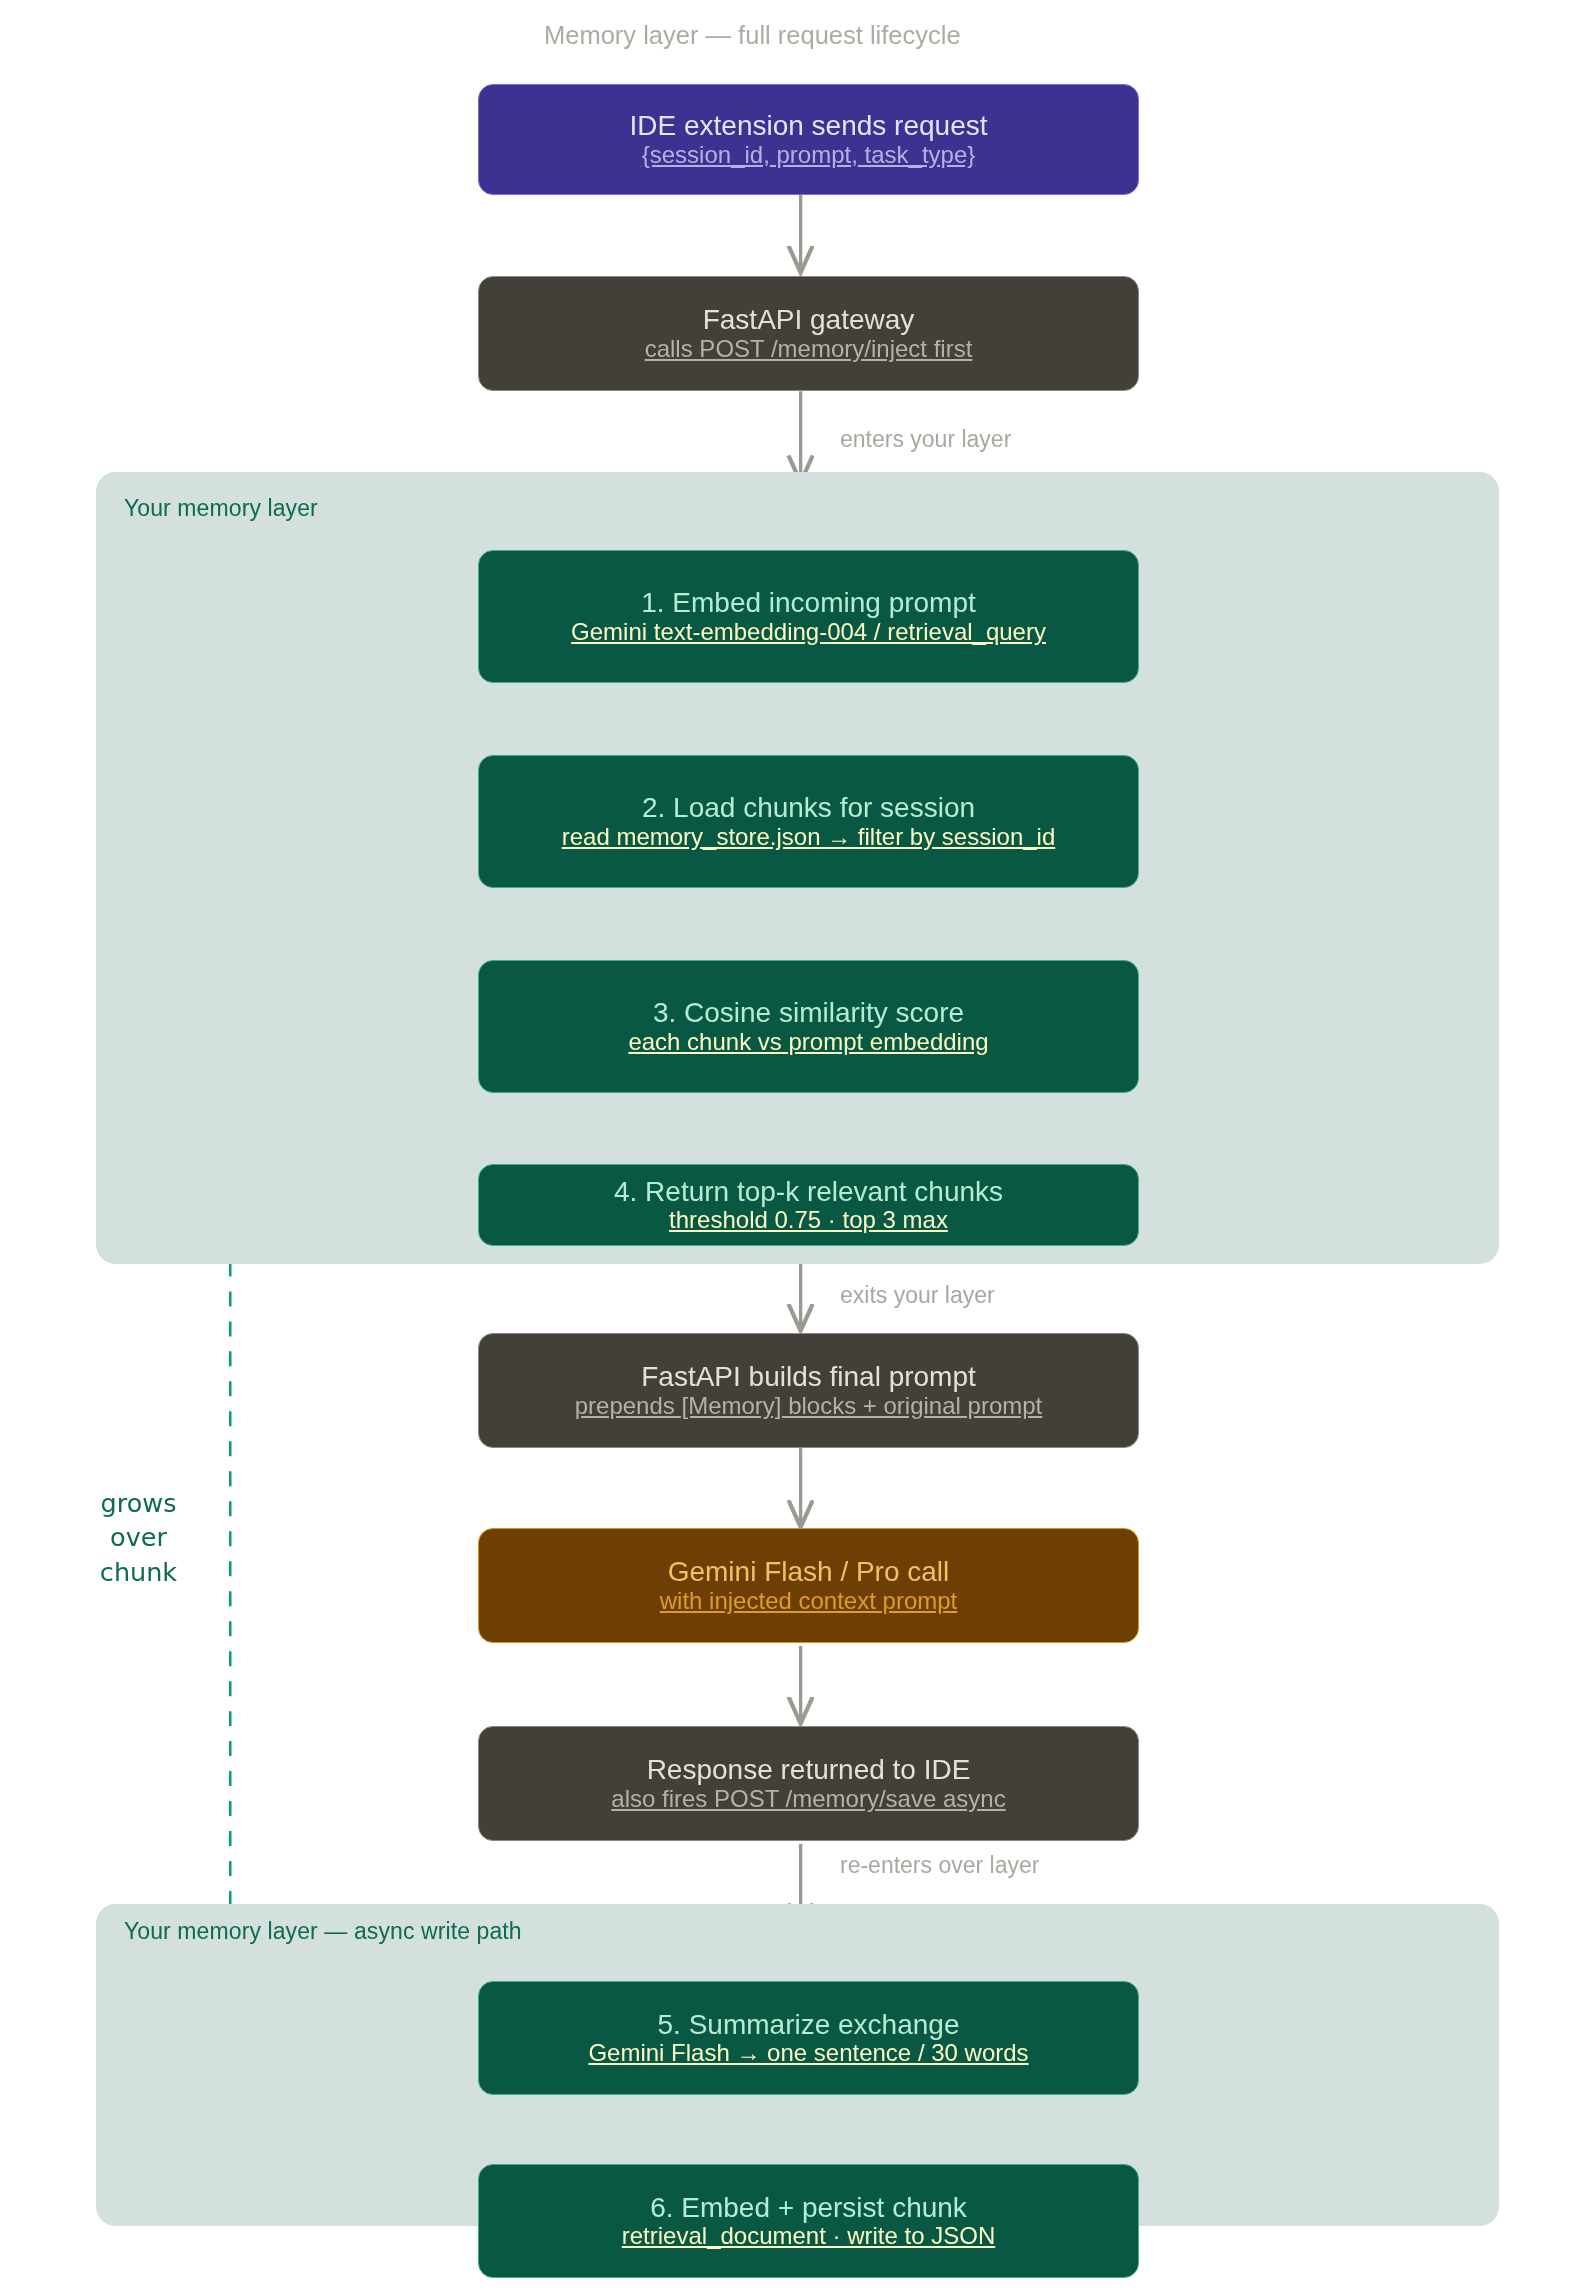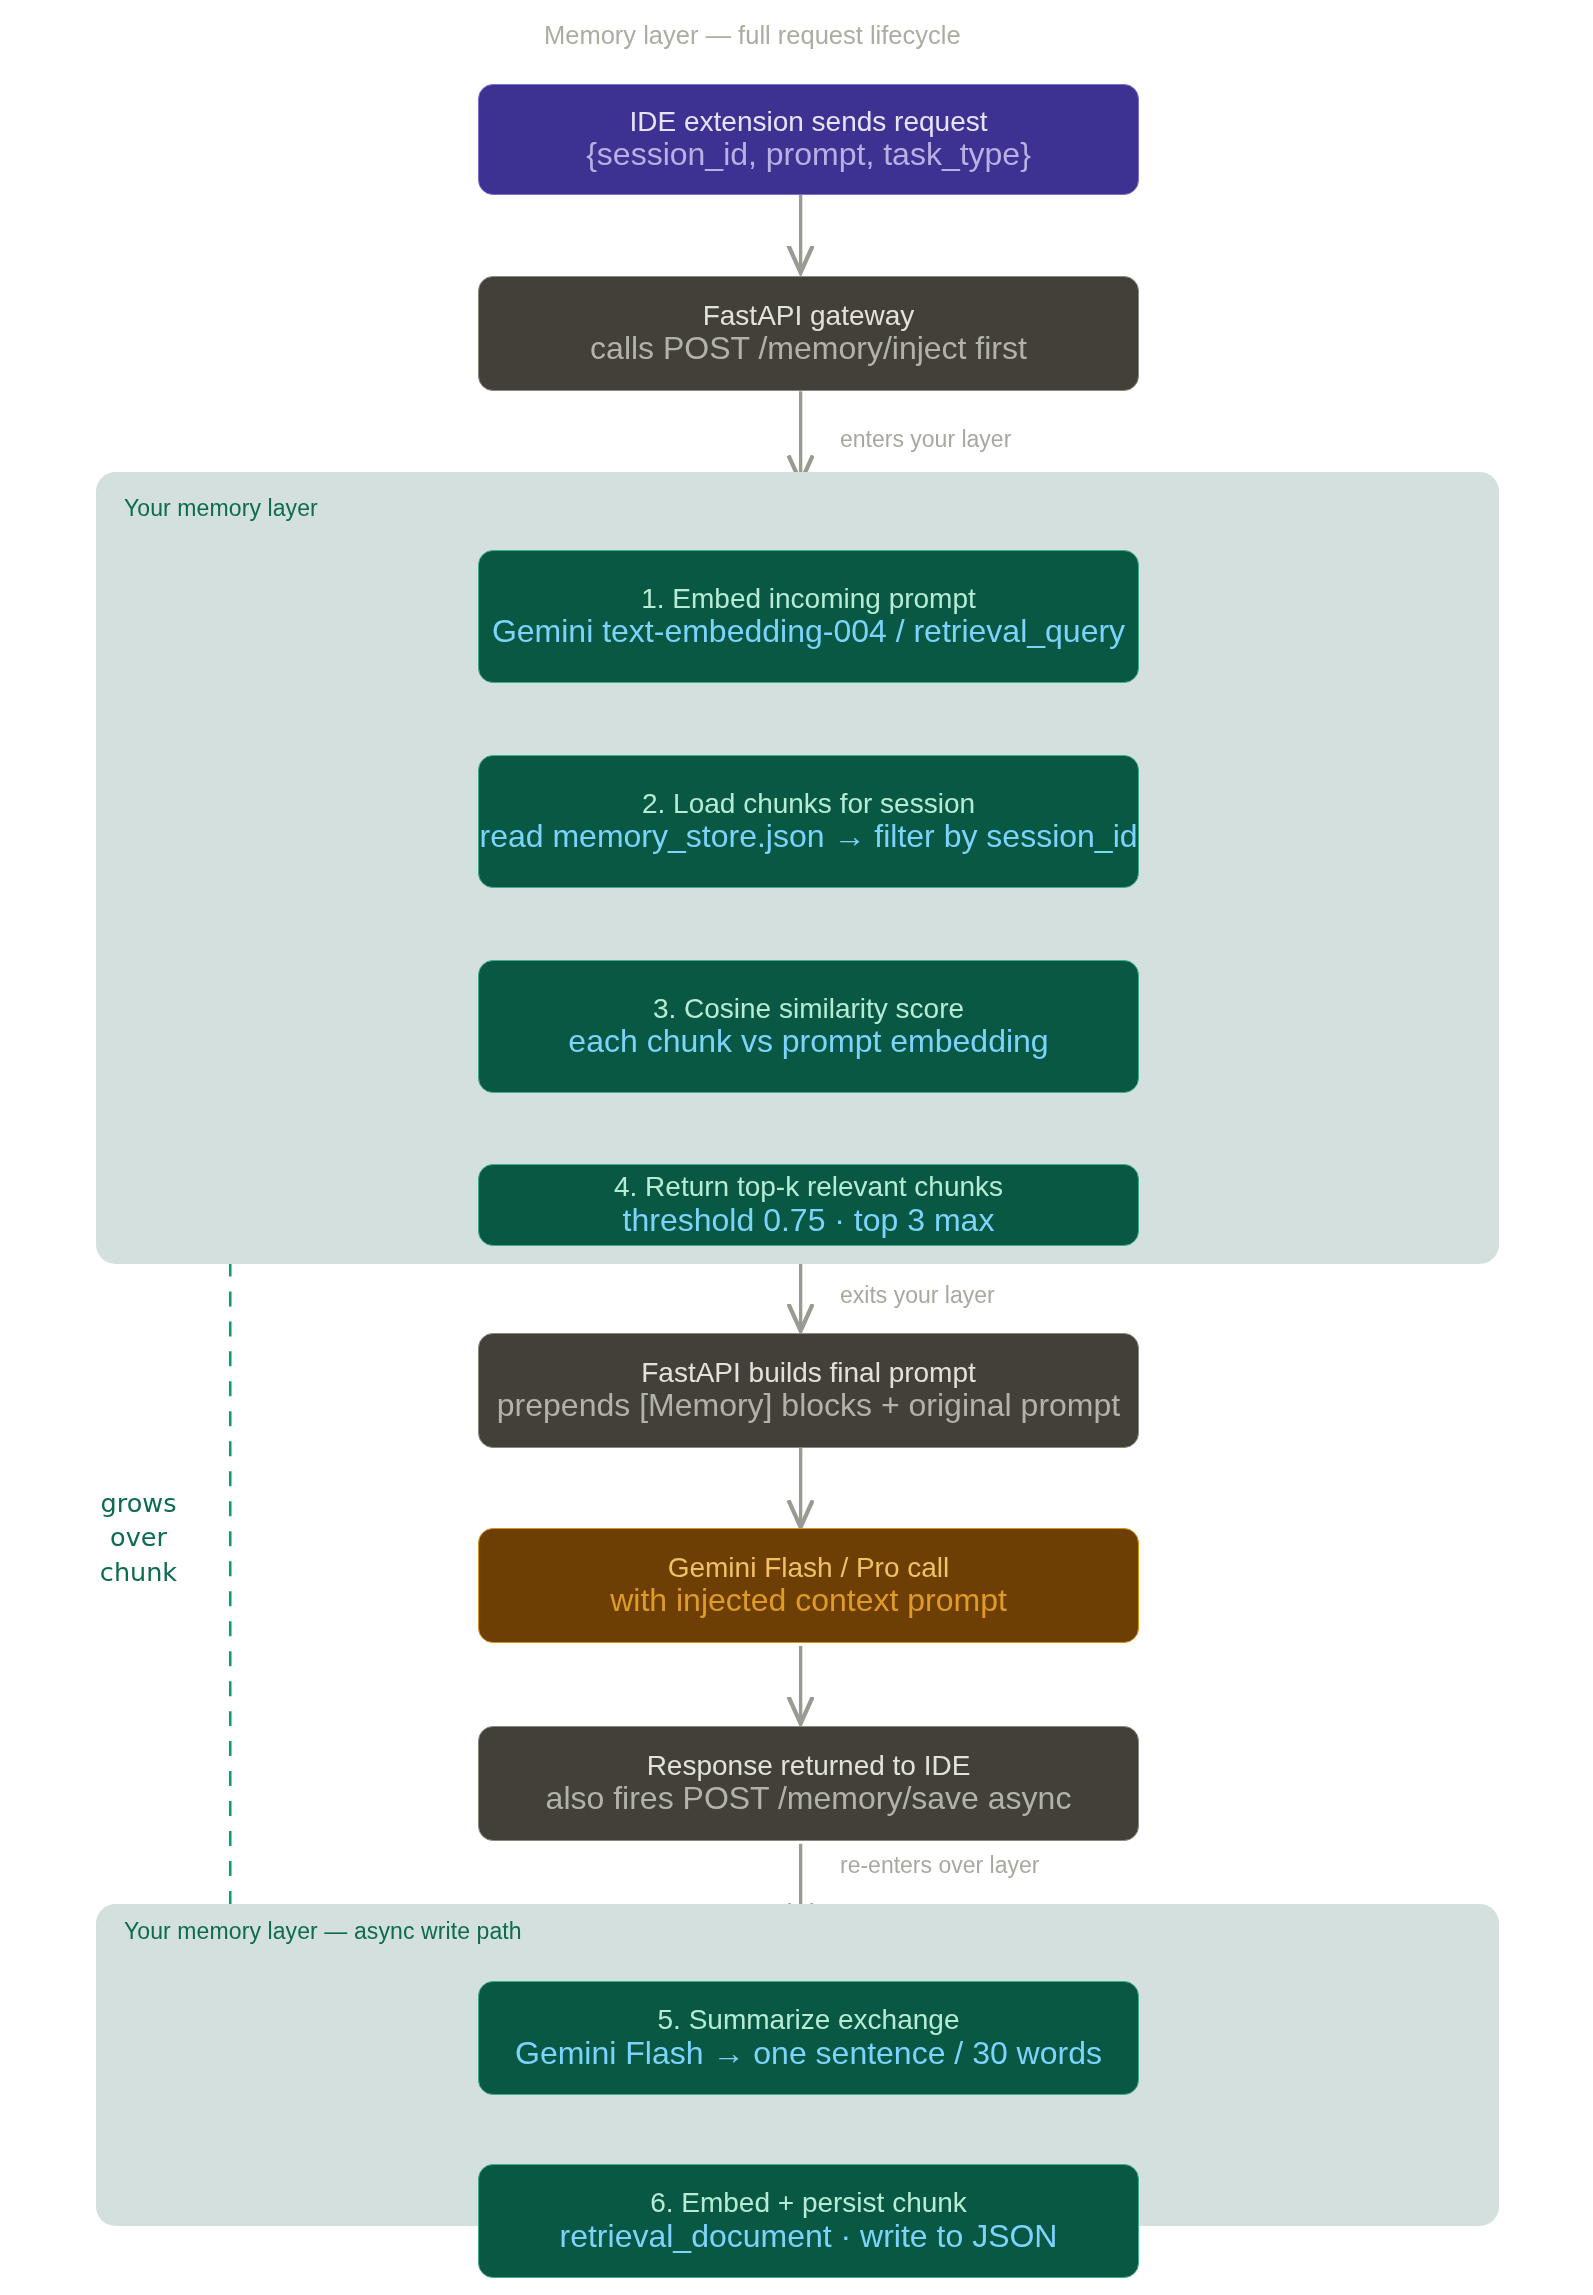--- a/index.html
+++ b/index.html
@@ -60,23 +60,24 @@
     box-sizing: border-box;
     padding: 4.5px 13.5px;
     text-align: center;
   }
   .node .title {
     font-size: 28px;
     line-height: 1.12;
     white-space: nowrap;
   }
   .node .sub {
-    font-size: 32px;
+    font-size: 24px;
     line-height: 1.12;
     white-space: nowrap;
+    text-decoration: underline;
   }
 
   .node.purple {
     background: #3d3191;
     border: 1.5px solid #7b6fd0;
   }
   .node.purple .title { color: #e6e3f5; }
   .node.purple .sub   { color: #b8b0e2; }
 
   .node.dark {
@@ -84,21 +85,21 @@
     border: 1.5px solid #8a897f;
   }
   .node.dark .title { color: #e2e1da; }
   .node.dark .sub   { color: #b3b2a8; }
 
   .node.green {
     background: #085843;
     border: 1.5px solid #3fae8a;
   }
   .node.green .title { color: #b6ebd4; }
-  .node.green .sub   { color: #7dd3fc; }
+  .node.green .sub   { color: #fef9c3; }
 
   .node.amber {
     background: #6d3f05;
     border: 1.5px solid #d9960f;
   }
   .node.amber .title { color: #f0c165; }
   .node.amber .sub   { color: #e09a27; }
 
   
   .diagram-title {

